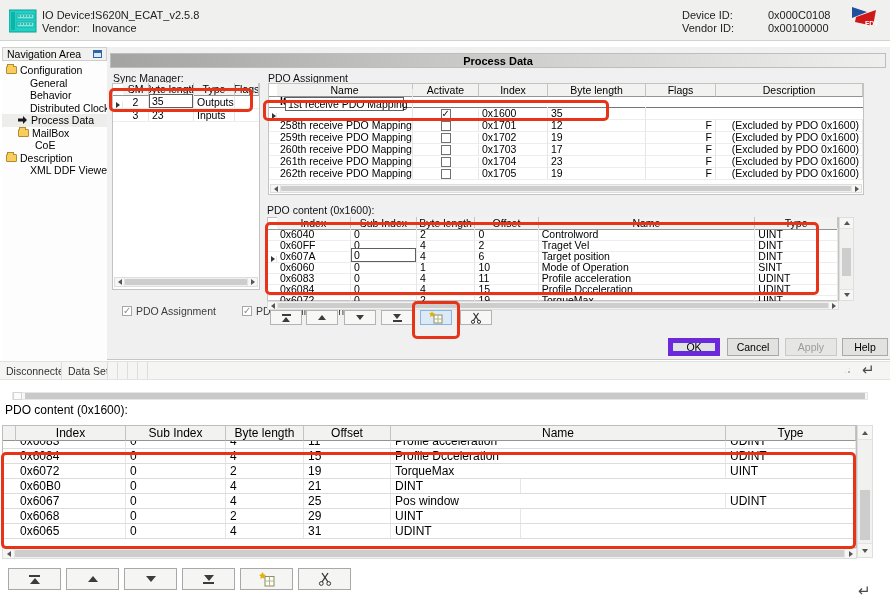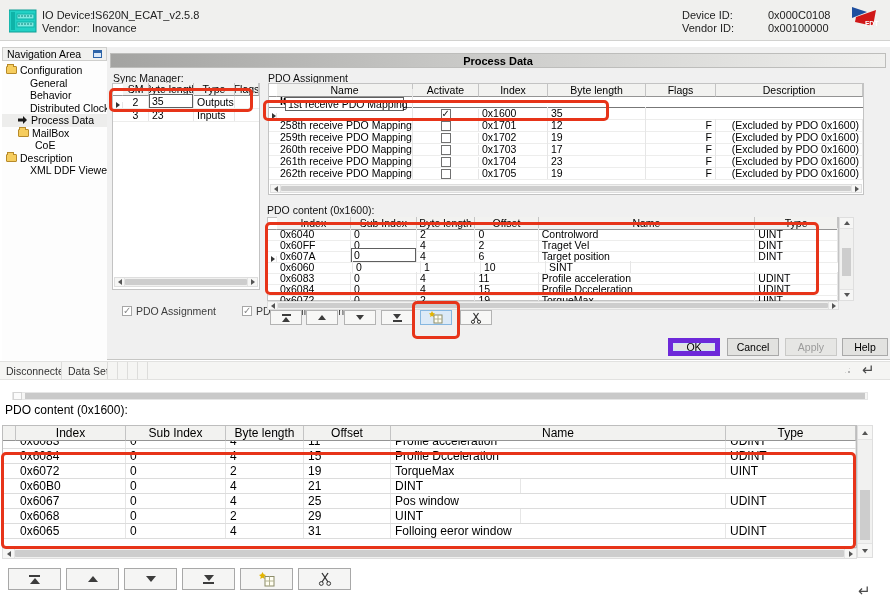--- a/index.html
+++ b/index.html
@@ -374,20 +374,21 @@
           <div class="cell c4">6</div>
           <div class="cell c5">Target position</div>
           <div class="cell c6">DINT</div>
         </div>
         <div class="row drow" style="height:11px">
           <div class="cell c0"></div>
           <div class="cell c1">0x6060</div>
           <div class="cell c2">0</div>
           <div class="cell c3">1</div>
           <div class="cell c4">10</div>
+          <div class="cell c5">Mode of Operation</div>
           <div class="cell c6">SINT</div>
         </div>
         <div class="row drow" style="height:11px">
           <div class="cell c0"></div>
           <div class="cell c1">0x6083</div>
           <div class="cell c2">0</div>
           <div class="cell c3">4</div>
           <div class="cell c4">11</div>
           <div class="cell c5">Profile acceleration</div>
           <div class="cell c6">UDINT</div>
@@ -563,21 +564,20 @@
       <div class="cell c3">2</div>
       <div class="cell c4">29</div>
       <div class="cell c6">UINT</div>
     </div>
     <div class="row drow">
       <div class="cell c0"></div>
       <div class="cell c1">0x6065</div>
       <div class="cell c2">0</div>
       <div class="cell c3">4</div>
       <div class="cell c4">31</div>
-      <div class="cell c5">Folloing eeror window</div>
       <div class="cell c6">UDINT</div>
     </div>
   </div>
 
   <div class="sbv" style="left:857px;top:425px;width:16px;height:133px">
     <div class="sb-btnv" style="height:14px">
         <span class="arr-u"></span>
       </div>
     <div class="sb-thumbv" style="top:64px;height:50px"></div>
     <div class="sb-btnv bm" style="height:14px">

